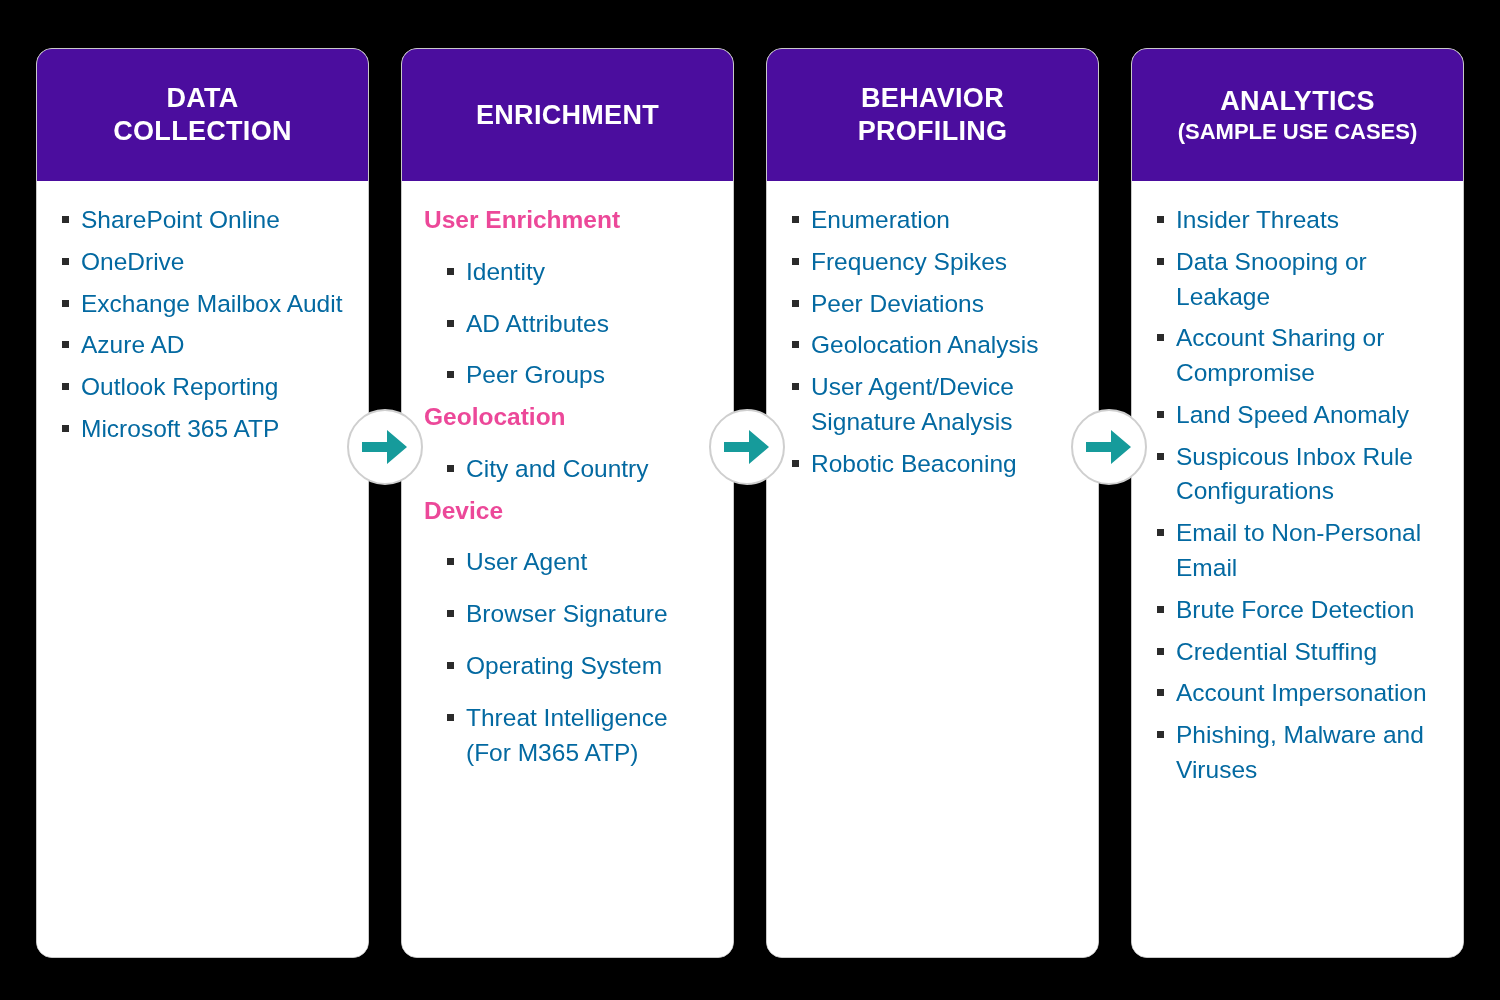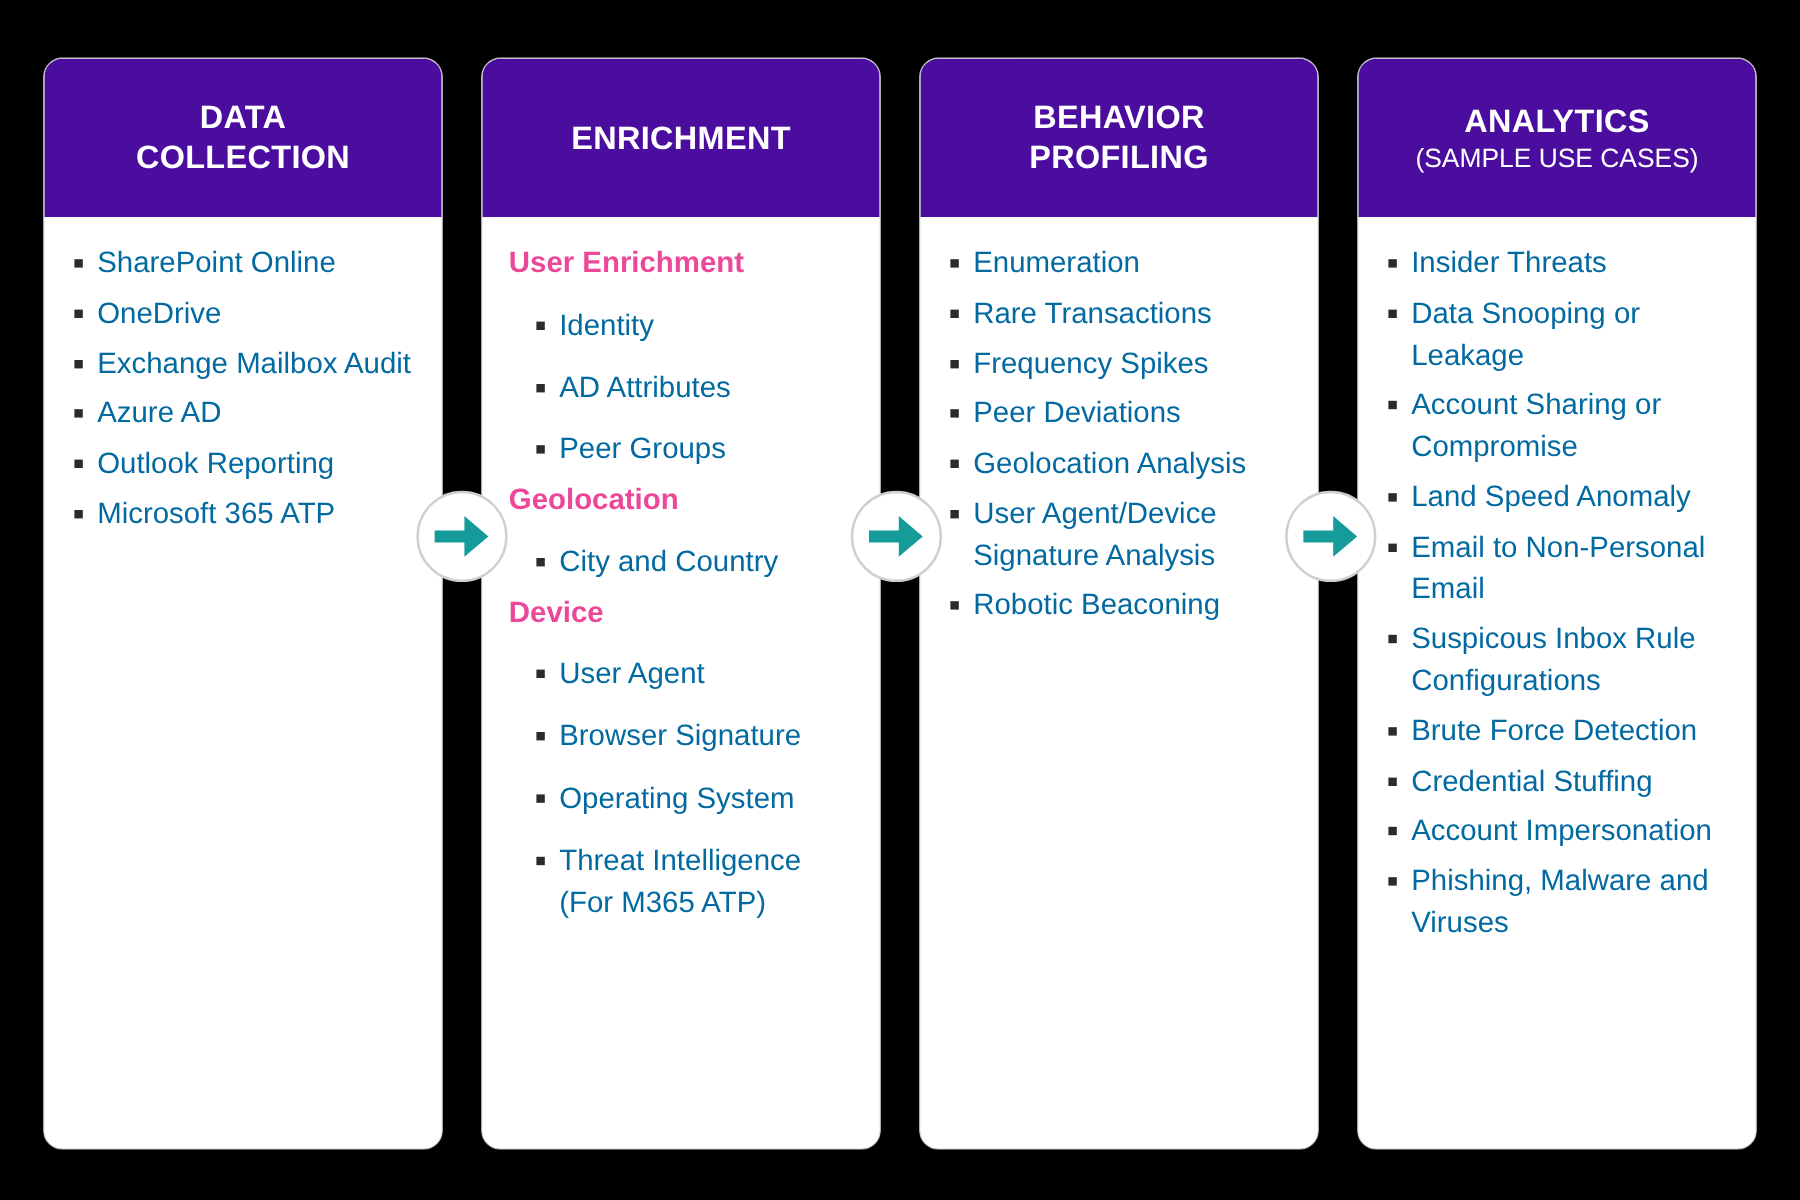--- a/index.html
+++ b/index.html
@@ -64,21 +64,21 @@
   }
   .card-header .h-main {
     font-size: 27px;
     font-weight: bold;
     letter-spacing: 0.3px;
     line-height: 1.22;
     white-space: pre-line;
   }
   .card-header .h-sub {
     font-size: 22px;
-    font-weight: normal;
+    font-weight: bold;
     line-height: 1.22;
     margin-top: 1px;
   }
   .card-header .h-sub:empty { display: none; }
 
   .card-body {
     flex: 1 1 auto;
     background: #ffffff;
     padding: 22px 18px 20px 22px;
     box-sizing: border-box;
@@ -196,43 +196,42 @@
 
     <div class="card">
       <div class="card-header">
         <div class="h-main">BEHAVIOR
 PROFILING</div>
 
       </div>
       <div class="card-body">
         <ul class="bullets">
           <li class="bullet">Enumeration</li>
-          <li class="bullet">Rare Transactions</li>
           <li class="bullet">Frequency Spikes</li>
           <li class="bullet">Peer Deviations</li>
           <li class="bullet">Geolocation Analysis</li>
           <li class="bullet">User Agent/Device Signature Analysis</li>
           <li class="bullet">Robotic Beaconing</li>
         </ul>
       </div>
     </div>
 
     <div class="card">
       <div class="card-header">
         <div class="h-main">ANALYTICS</div>
         <div class="h-sub">(SAMPLE USE CASES)</div>
       </div>
       <div class="card-body">
         <ul class="bullets">
           <li class="bullet">Insider Threats</li>
           <li class="bullet">Data Snooping or Leakage</li>
           <li class="bullet">Account Sharing or Compromise</li>
           <li class="bullet">Land Speed Anomaly</li>
+          <li class="bullet">Suspicous Inbox Rule Configurations</li>
           <li class="bullet">Email to Non-Personal Email</li>
-          <li class="bullet">Suspicous Inbox Rule Configurations</li>
           <li class="bullet">Brute Force Detection</li>
           <li class="bullet">Credential Stuffing</li>
           <li class="bullet">Account Impersonation</li>
           <li class="bullet">Phishing, Malware and Viruses</li>
         </ul>
       </div>
     </div>
 
   </div>
 

